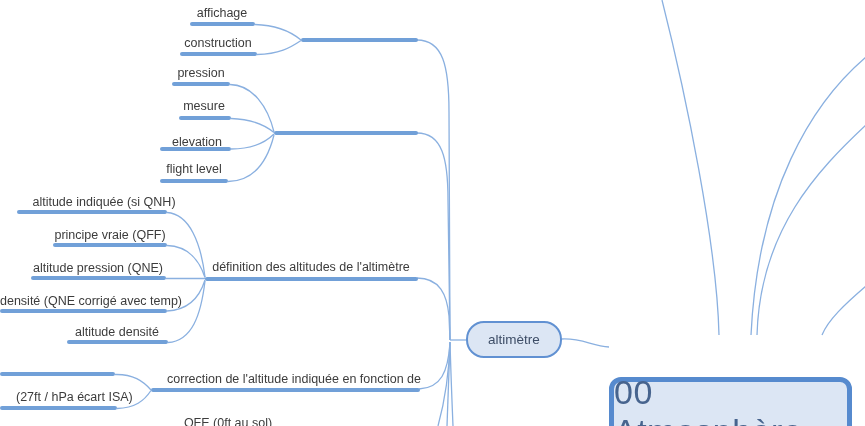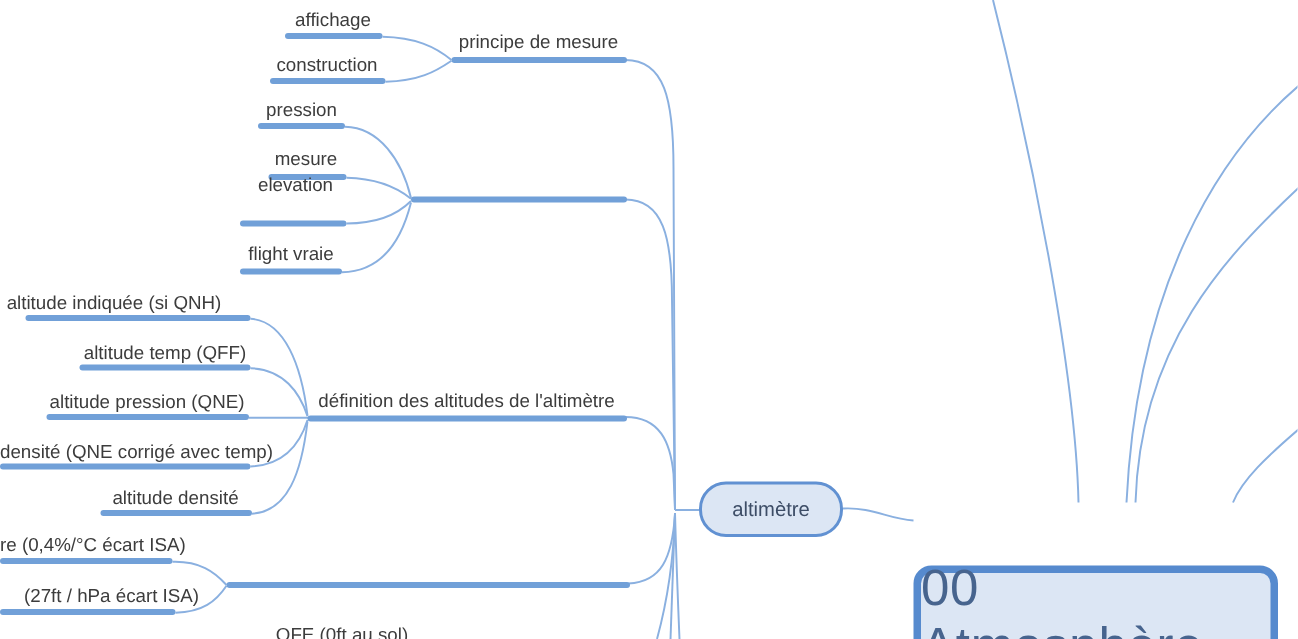--- a/index.html
+++ b/index.html
@@ -91,36 +91,35 @@
   <div class="ul" style="left:31px;top:276px;width:135px"></div>
   <div class="ul" style="left:0px;top:309px;width:167px"></div>
   <div class="ul" style="left:67px;top:340px;width:101px"></div>
   <div class="ul" style="left:205px;top:277px;width:213px"></div>
   <div class="ul" style="left:0px;top:372px;width:115px"></div>
   <div class="ul" style="left:0px;top:406px;width:117px"></div>
   <div class="ul" style="left:151px;top:388px;width:269px"></div>
 
   <div class="lbl" style="left:222px;top:6px">affichage</div>
   <div class="lbl" style="left:218px;top:36px">construction</div>
-  <div class="lbl" style="left:359px;top:21px">principe de mesure</div>
 
   <div class="lbl" style="left:201px;top:66px">pression</div>
   <div class="lbl" style="left:204px;top:99px">mesure</div>
-  <div class="lbl" style="left:197px;top:116px">elevation</div>
-  <div class="lbl" style="left:194px;top:162px">flight vraie</div>
+  <div class="lbl" style="left:197px;top:135px">elevation</div>
+  <div class="lbl" style="left:194px;top:162px">flight level</div>
 
-  <div class="lbl" style="left:76px;top:195px">altitude indiquée (si QNH)</div>
-  <div class="lbl" style="left:110px;top:228px">altitude temp (QFF)</div>
+  <div class="lbl" style="left:104px;top:195px">altitude indiquée (si QNH)</div>
+  <div class="lbl" style="left:110px;top:228px">principe vraie (QFF)</div>
   <div class="lbl" style="left:98px;top:261px">altitude pression (QNE)</div>
   <div class="lbl anchor-left" style="left:0px;top:294px">densité (QNE corrigé avec temp)</div>
   <div class="lbl" style="left:117px;top:325px">altitude densité</div>
   <div class="lbl" style="left:311px;top:260px">définition des altitudes de l'altimètre</div>
 
-  <div class="lbl anchor-left" style="left:0px;top:356px">re (0,4%/°C écart ISA)</div>
   <div class="lbl anchor-left" style="left:16px;top:390px">(27ft / hPa écart ISA)</div>
+  <div class="lbl" style="left:294px;top:372px">correction de l'altitude indiquée en fonction de</div>
 
   <div class="lbl" style="left:228px;top:416px">QFE (0ft au sol)</div>
 
   <div class="nodebox" style="left:466px;top:321px;width:96px;height:37px">altimètre</div>
 
   <div class="nodebox root" style="left:609px;top:335px;width:243px;height:69px">00 Atmosphère</div>
 
 </div>
 
 </body></html>

